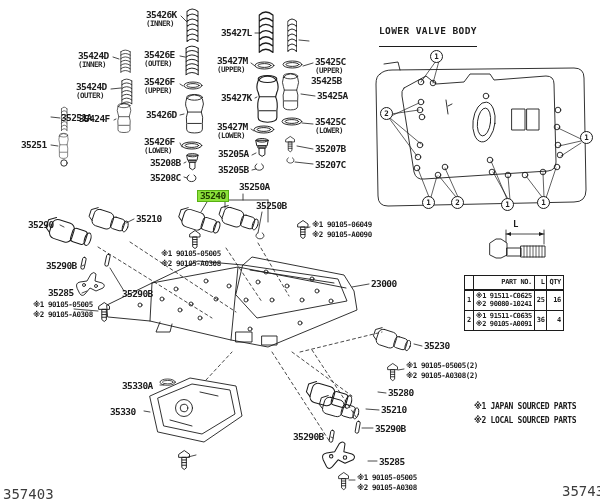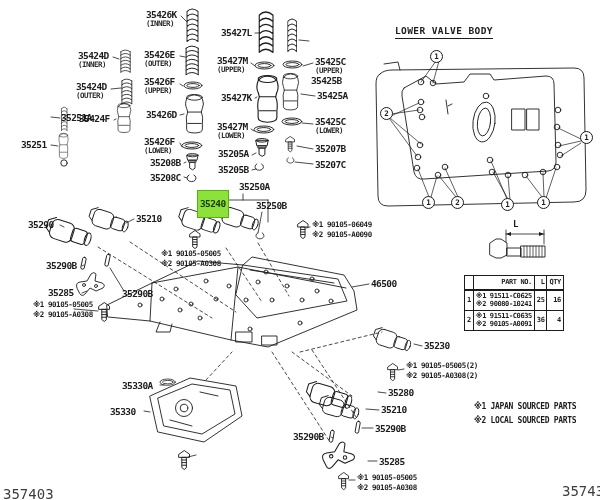--- a/index.html
+++ b/index.html
@@ -2,29 +2,29 @@
 <html><head>
 <meta charset="utf-8">
 <style>
   html,body{margin:0;padding:0;overflow:hidden;background:#fff;}
   #app{position:relative;width:600px;height:500px;background:#ffffff;
        font-family:"DejaVu Sans Mono",monospace;color:#1c1c1c;overflow:hidden;}
   #art{position:absolute;left:0;top:0;}
   .plabel{position:absolute;font-weight:bold;font-size:9.5px;line-height:9.5px;
           letter-spacing:-0.6px;white-space:nowrap;}
   .plabel .sub{display:block;font-size:7.5px;line-height:8.5px;letter-spacing:-0.5px;color:#2a2a2a;}
-  .plabel.hl{background:#8ce23b;outline:1px solid #57b012;padding:8px 2px;color:#1d3a00;}
+  .plabel.hl{background:#8ce23b;outline:1px solid #57b012;padding:0 2px;color:#1d3a00;}
   .pnote{position:absolute;font-weight:bold;font-size:7.5px;line-height:9.5px;
          letter-spacing:-0.45px;white-space:nowrap;
          font-family:"DejaVu Sans Mono","DejaVu Sans",monospace;}
   .callout{position:absolute;width:11px;height:11px;border:1px solid #1c1c1c;border-radius:50%;
            background:#fff;font-size:7.5px;font-weight:bold;display:flex;align-items:center;
            justify-content:center;line-height:1;}
-  .inset-title{position:absolute;left:395px;top:25px;font-size:9.5px;font-weight:bold;
-               letter-spacing:0.4px;border-bottom:1px solid #1c1c1c;padding-bottom:2px;white-space:nowrap;}
+  .inset-title{position:absolute;left:379px;top:25px;font-size:9.5px;font-weight:bold;
+               letter-spacing:0.4px;border-bottom:1px solid #1c1c1c;padding-bottom:10px;white-space:nowrap;}
   .dimL{position:absolute;left:513px;top:219px;font-size:9px;font-weight:bold;}
   .legend-line{position:absolute;font-size:8px;font-weight:bold;letter-spacing:-0.3px;white-space:nowrap;
                font-family:"DejaVu Sans Mono","DejaVu Sans",monospace;}
   .footer{position:absolute;font-size:14px;color:#3d3d3d;letter-spacing:0;}
   #bolt-table{position:absolute;left:464px;top:275px;border-collapse:collapse;
               font-size:7px;font-weight:bold;letter-spacing:-0.4px;
               font-family:"DejaVu Sans Mono","DejaVu Sans",monospace;}
   #bolt-table th,#bolt-table td{border:1px solid #1c1c1c;padding:1px 2px;text-align:right;
               line-height:8.5px;white-space:nowrap;}
   #bolt-table thead th{border-bottom:2px solid #1c1c1c;padding:2px 2px;}
@@ -273,21 +273,21 @@
     <div class="plabel" style="left: 315px; top: 144px;"><span>35207B</span></div>
     <div class="plabel" style="left: 315px; top: 160px;"><span>35207C</span></div>
     <div class="plabel hl" style="left: 198px; top: 191px;"><span>35240</span></div>
     <div class="plabel" style="left: 239px; top: 182px;"><span>35250A</span></div>
     <div class="plabel" style="left: 256px; top: 201px;"><span>35250B</span></div>
     <div class="plabel" style="left: 28px; top: 220px;"><span>35290</span></div>
     <div class="plabel" style="left: 136px; top: 214px;"><span>35210</span></div>
     <div class="plabel" style="left: 46px; top: 261px;"><span>35290B</span></div>
     <div class="plabel" style="left: 48px; top: 288px;"><span>35285</span></div>
     <div class="plabel" style="left: 122px; top: 289px;"><span>35290B</span></div>
-    <div class="plabel" style="left: 371px; top: 279px;"><span>46500</span></div>
+    <div class="plabel" style="left: 371px; top: 279px;"><span>23000</span></div>
     <div class="plabel" style="left: 424px; top: 341px;"><span>35230</span></div>
     <div class="plabel" style="left: 388px; top: 388px;"><span>35280</span></div>
     <div class="plabel" style="left: 381px; top: 405px;"><span>35210</span></div>
     <div class="plabel" style="left: 375px; top: 424px;"><span>35290B</span></div>
     <div class="plabel" style="left: 293px; top: 432px;"><span>35290B</span></div>
     <div class="plabel" style="left: 379px; top: 457px;"><span>35285</span></div>
     <div class="plabel" style="left: 122px; top: 381px;"><span>35330A</span></div>
     <div class="plabel" style="left: 110px; top: 407px;"><span>35330</span></div>
     <div class="pnote" style="left: 312px; top: 220px;">
       <div>※1 90105-06049</div>

